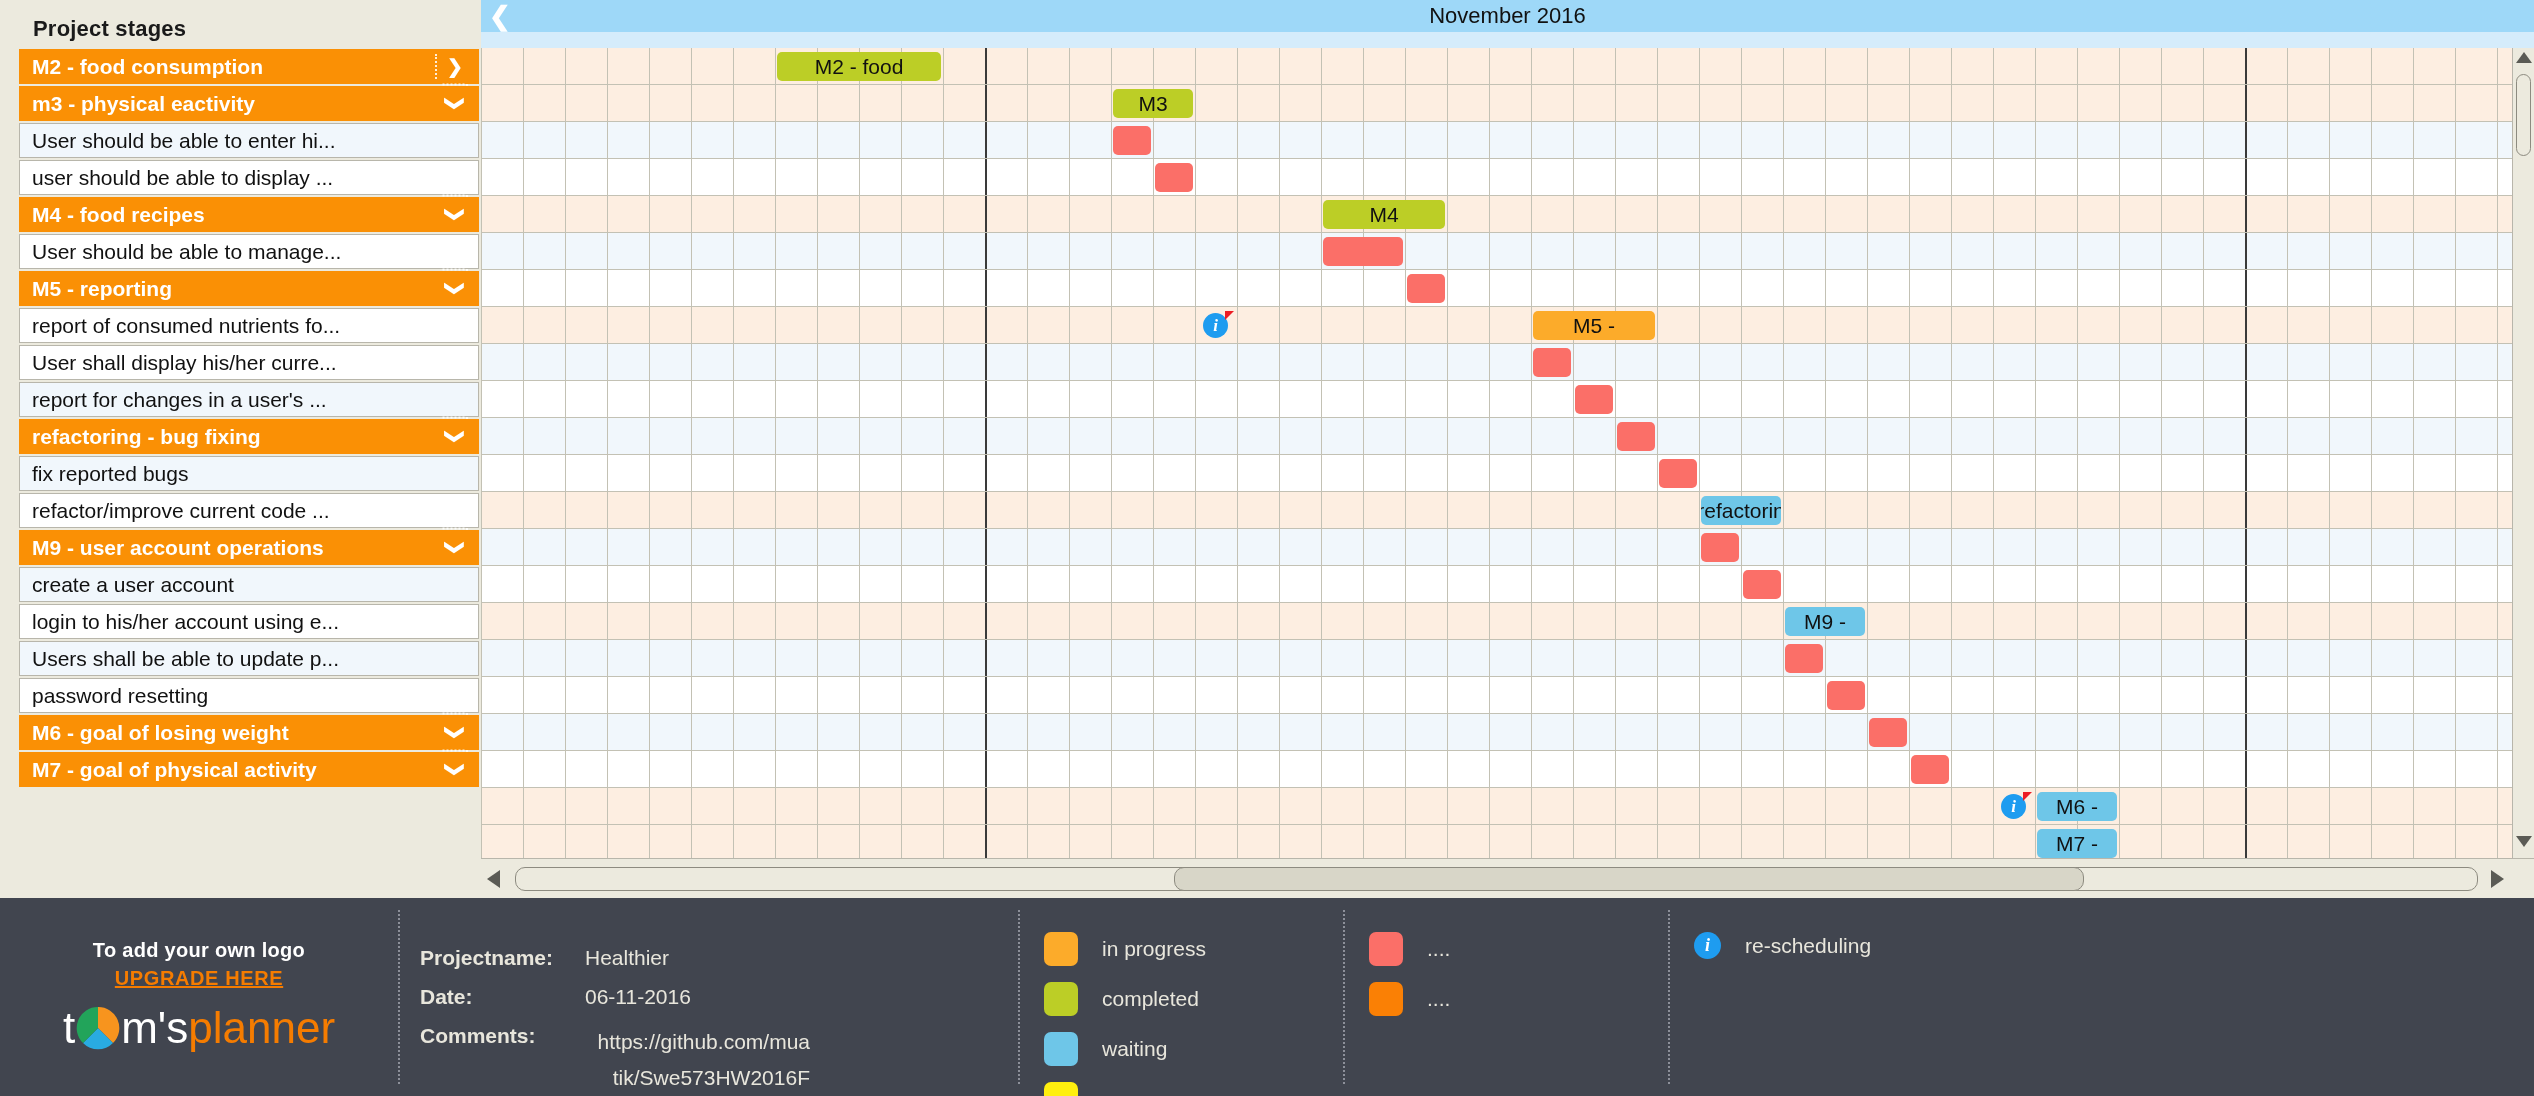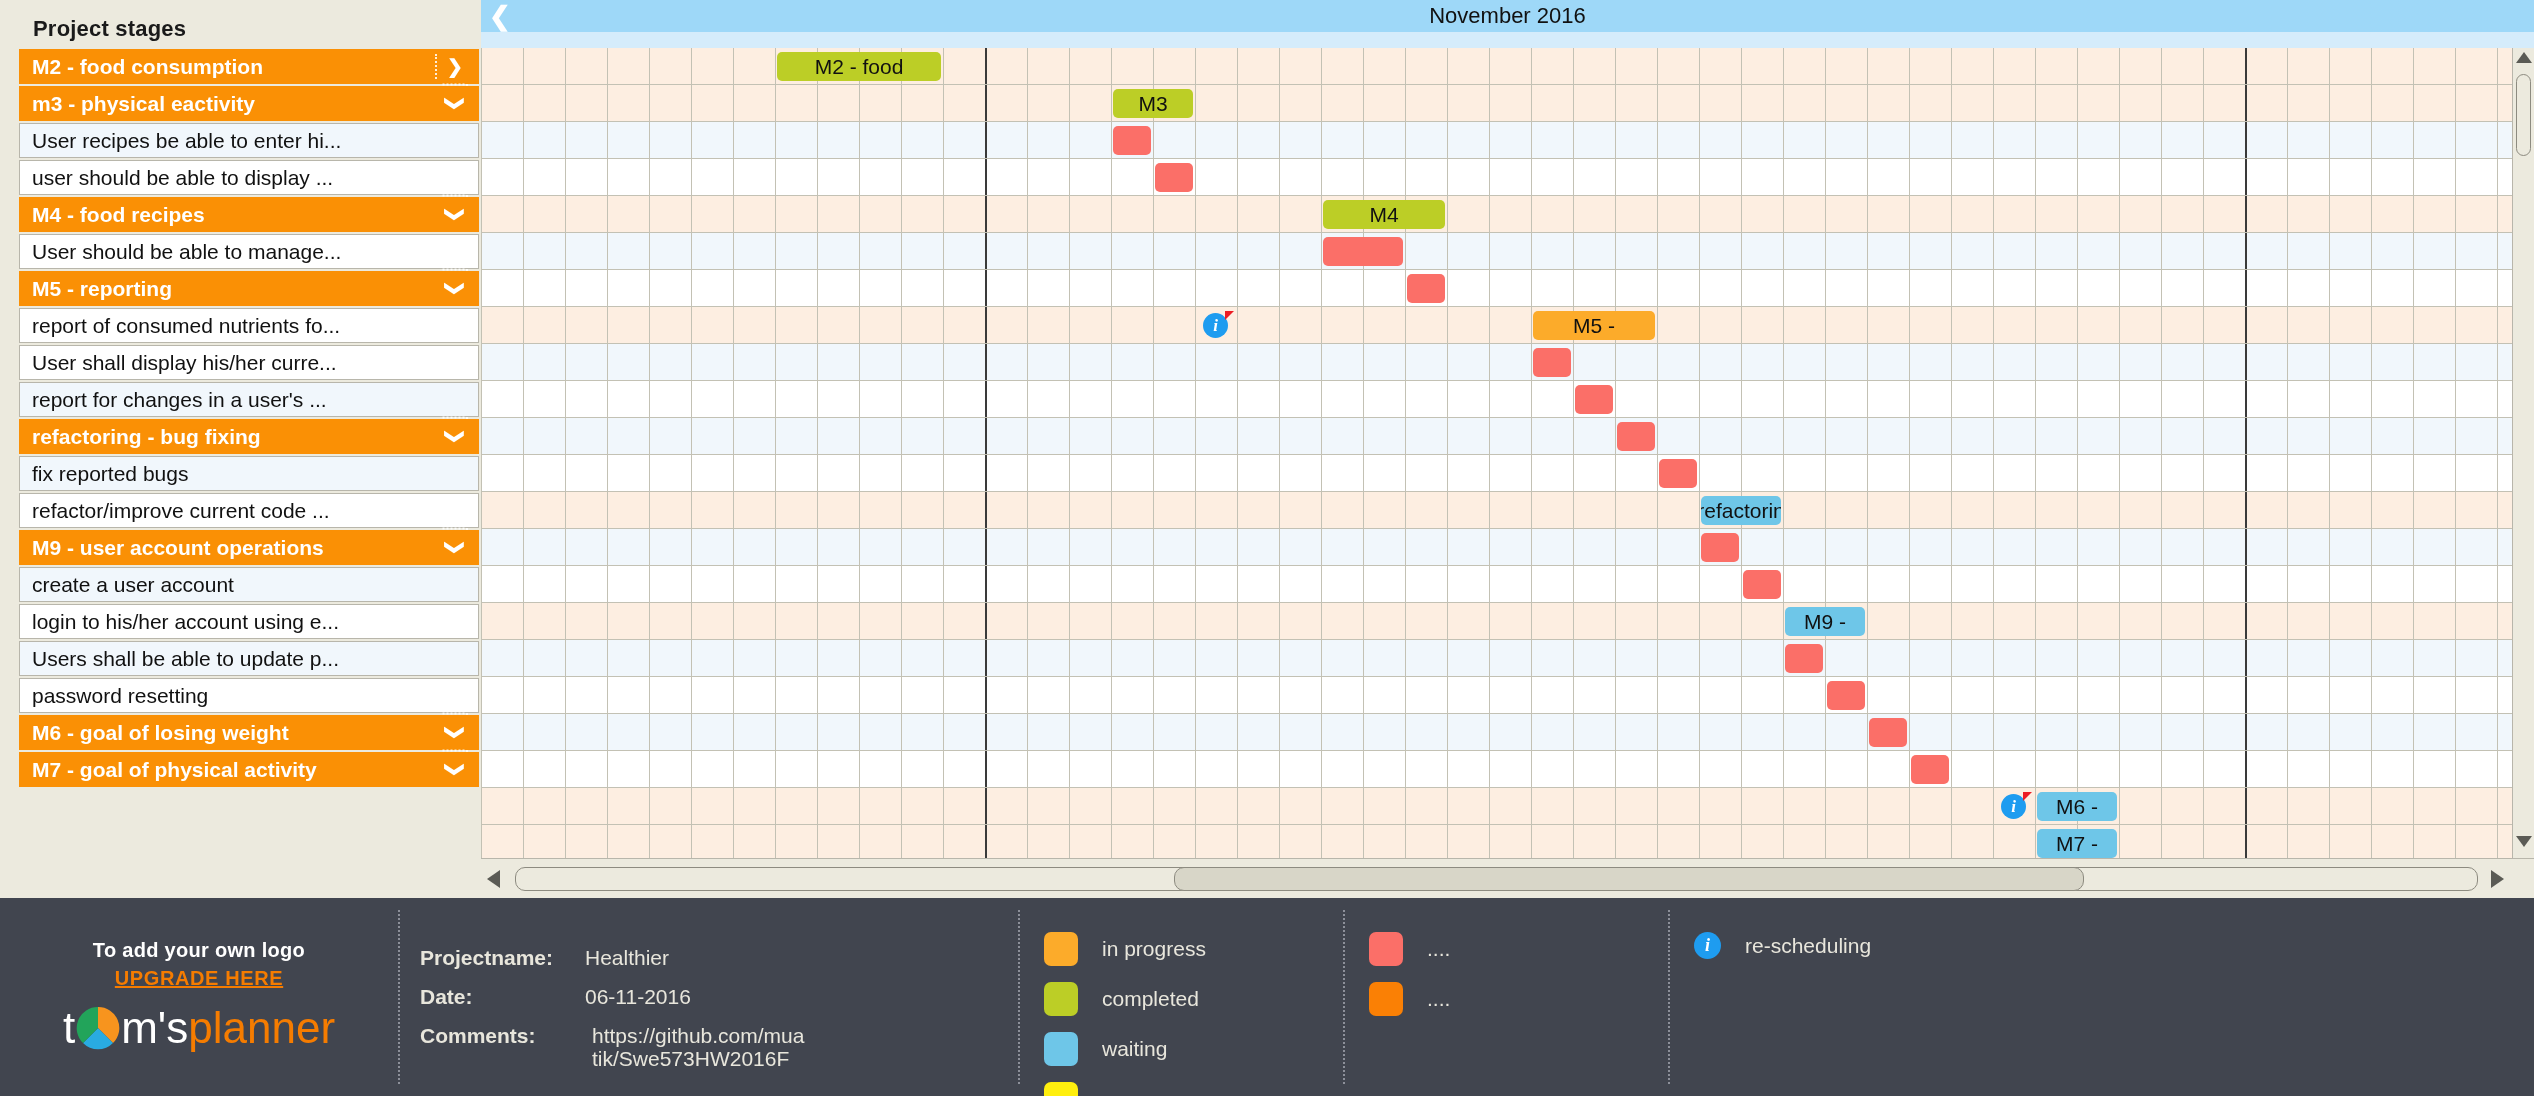--- a/index.html
+++ b/index.html
@@ -212,21 +212,21 @@
       <div id="rows-left">
           <div class="row group">
             <div class="cellbox">M2 - food consumption</div>
             <div class="chev" style="transform: none; transform-origin: center center;">❯</div>
           </div>
           <div class="row group">
             <div class="cellbox">m3 - physical eactivity</div>
             <div class="chev" style="transform: rotate(90deg); transform-origin: center center;">❯</div>
           </div>
           <div class="row t-a">
-            <div class="cellbox">User recipes be able to enter hi...</div>
+            <div class="cellbox">User should be able to enter hi...</div>
           </div>
           <div class="row t-b">
             <div class="cellbox">user should be able to display ...</div>
           </div>
           <div class="row group">
             <div class="cellbox">M4 - food recipes</div>
             <div class="chev" style="transform: rotate(90deg); transform-origin: center center;">❯</div>
           </div>
           <div class="row t-b">
             <div class="cellbox">User should be able to manage...</div>
@@ -1621,21 +1621,21 @@
         <span class="o">planner</span>
       </div>
     </div>
 
     <div id="infobox">
       <div class="fld" style="left:0px; top:48px;">Projectname:</div>
       <div class="val" style="left:165px; top:48px;">Healthier</div>
       <div class="fld" style="left:0px; top:87px;">Date:</div>
       <div class="val" style="left:165px; top:87px;">06-11-2016</div>
       <div class="fld" style="left:0px; top:126px;">Comments:</div>
-      <div class="val" style="left:172px; top:126px; width:218px; line-height:23px; white-space:normal; word-break:break-all;">https://github.com/muatik/Swe573HW2016F</div>
+      <div class="val" style="left:172px; top:126px; width:218px; line-height:36px; white-space:normal; word-break:break-all;text-align:right;">https://github.com/muatik/Swe573HW2016F</div>
     </div>
 
     <div id="legend1">
         <div class="lgitem" style="left: 14px; top: 34px;">
           <div class="swatch" style="background: rgb(252, 171, 42);"></div>
           <div class="lglabel">in progress</div>
         </div>
         <div class="lgitem" style="left: 14px; top: 84px;">
           <div class="swatch" style="background: rgb(188, 206, 38);"></div>
           <div class="lglabel">completed</div>

